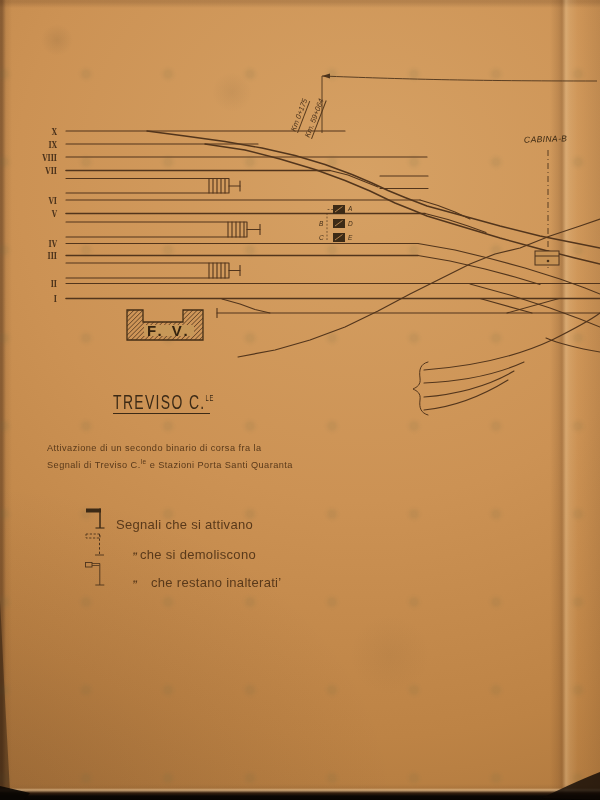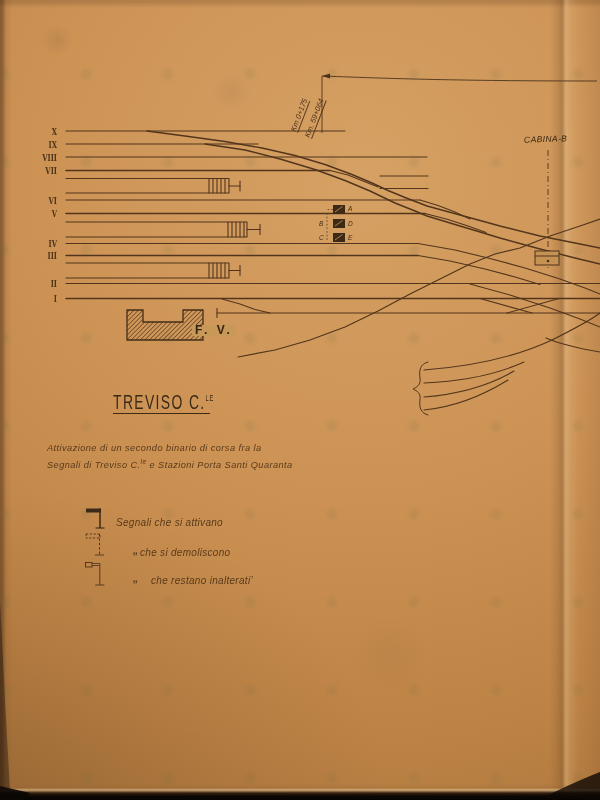--- a/index.html
+++ b/index.html
@@ -20,33 +20,33 @@
   }
   .paper::before{content:"";position:absolute;inset:0;
     background-image:
       radial-gradient(circle, rgba(110,105,65,.12) 3px, rgba(110,105,65,.04) 6px, transparent 9px);
     background-size:82px 88px;
     background-position:45px 30px;}
   svg.diagram{position:absolute;left:0;top:0;}
   .lbl{position:absolute;color:#4c331c;}
   .roman{width:30px;left:27px;text-align:right;font-family:"DejaVu Serif",serif;
     font-size:10px;font-weight:700;line-height:11px;transform:scaleX(.68);transform-origin:right center;}
-  .hand{font-style:italic;color:#59391a;}
+  .hand{color:#59391a;}
   .kml{position:absolute;font-size:7.5px;font-style:italic;color:#4c331c;white-space:nowrap;
     transform-origin:left bottom;transform:rotate(-69deg);border-bottom:.9px solid #56391c;}
   #cabina{left:524px;top:134px;font-size:8.5px;font-style:italic;font-weight:400;letter-spacing:.4px;transform:rotate(-2deg);color:#3a2812;}
-  #fv-label{left:144px;top:325px;font-size:12px;font-weight:700;letter-spacing:3px;
-    color:#35230f;background:#c79858;padding:0 3px;line-height:11px;margin-left:48px;}
+  #fv-label{left:144px;top:325px;font-size:15px;font-weight:700;letter-spacing:3px;
+    color:#35230f;background:#c79858;padding:0 3px;line-height:11px;}
   #title{left:113px;top:390px;font-size:20.5px;color:#3c2a16;letter-spacing:2px;
     transform:scaleX(.68);transform-origin:left top;white-space:nowrap;}
   #title sup{font-size:8.5px;letter-spacing:1px;}
   #title-underline{position:absolute;left:113px;top:412.5px;width:97px;height:1.5px;background:#3c2a16;}
   .para{left:47px;font-size:9.2px;line-height:13px;white-space:nowrap;letter-spacing:.45px;}
   .para sup{font-size:6.5px;}
-  .leg-text{font-size:10px;font-style:italic;white-space:nowrap;color:#59391a;letter-spacing:.3px;}
+  .leg-text{font-size:13px;white-space:nowrap;color:#59391a;letter-spacing:.3px;}
   .ditto{font-size:10.5px;font-style:italic;font-weight:700;color:#59391a;}
   .clu{position:absolute;font-size:6.5px;font-style:italic;color:#412c16;}
 </style>
 </head>
 <body>
 
 <div id="stage">
   <div class="paper"></div>
 
   <svg class="diagram" width="600" height="800" viewBox="0 0 600 800">

